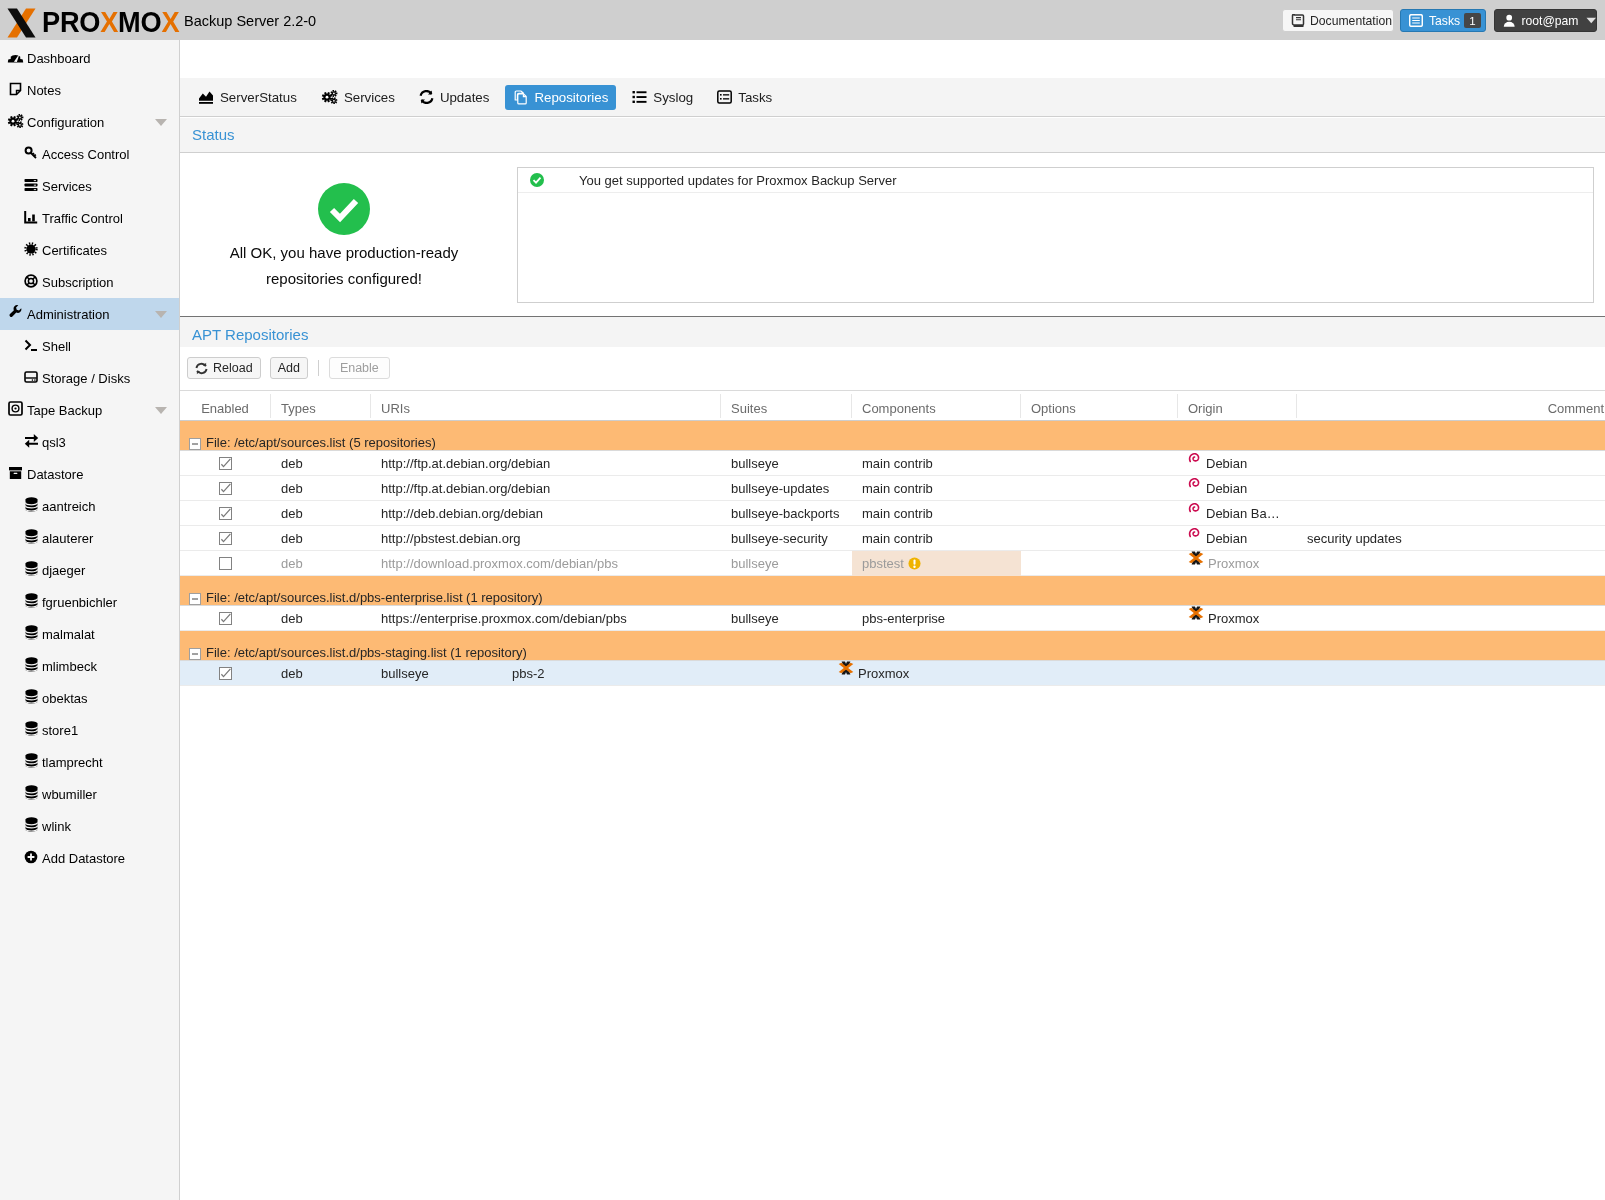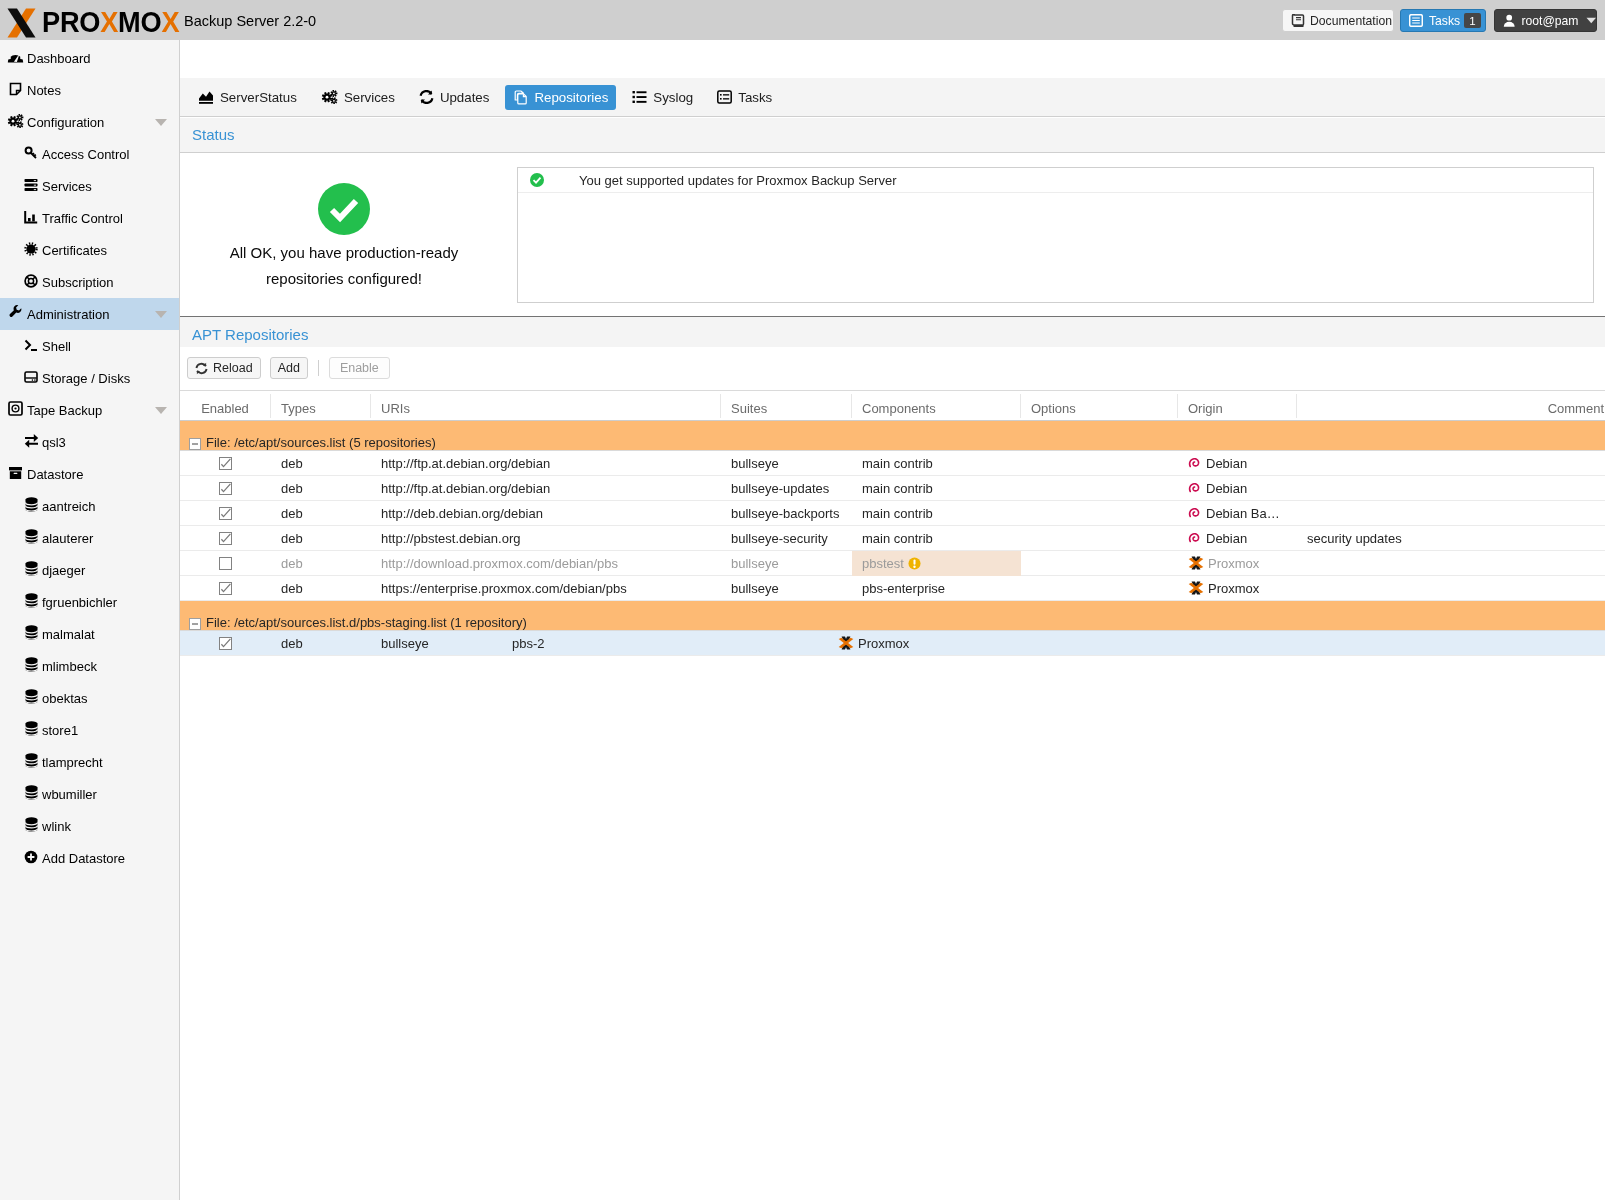--- a/index.html
+++ b/index.html
@@ -62,21 +62,21 @@
 .ghead .c0 { text-align:center; padding-left:0; }
 .grow { display:flex; height:25px; border-bottom:1px solid #ebebeb; font-size:13px; color:#262626; align-items:center; }
 .grow .gc { padding-left:10px; height:25px; line-height:25px; white-space:nowrap; overflow:hidden; }
 .grow .c0 { text-align:center; padding-left:0; }
 .grouprow { height:30px; background:#fdba74; border-bottom:1px solid #dadada; font-size:13px; color:#262626; display:flex; align-items:flex-end; padding-left:9px; }
 .grouprow .gicon { margin-right:5px; display:flex; }
 .grow.disabled, .grow.disabled .gc { color:#9b9b9b; }
 .grow.sel { background:#e1edf8; }
 .cellwarn { background:#f5e3d3; }
 .cb { display:inline-block; width:13px; height:13px; border:1.2px solid #828282; border-radius:0; background:#fff; vertical-align:-2px; position:relative; }
-.origin { display:flex; align-items:center; }
+.origin { display:flex; }
 .origin svg { margin-right:4px; }
 </style>
 </head>
 <body>
 <div class="topbar">
   <div class="logo">
     <svg width="33" height="32" viewBox="0 0 33 32">
       <path d="M30.5,1.5 h-9.5 L2.5,30.5 h9.5 Z" fill="#e57000"></path>
       <path d="M2.5,1.5 h9.5 L30.5,30.5 h-9.5 Z" fill="#0d0d0d"></path>
     </svg>
@@ -507,20 +507,26 @@
         <div class="gc c6">
           <span class="origin"><svg width="16" height="14" viewBox="0 0 16 14">
               <path d="M3.6,0.6 h3.4 L12.4,13.4 H9 Z" fill="#161616"></path>
               <path d="M12.4,0.6 H9 L3.6,13.4 H7 Z" fill="#161616"></path>
               <path d="M0.7,3.1 L3.4,1.7 L15.3,10.9 L12.6,12.3 Z" fill="#e57000"></path>
               <path d="M15.3,3.1 L12.6,1.7 L0.7,10.9 L3.4,12.3 Z" fill="#e57000"></path>
             </svg>Proxmox</span>
         </div>
         <div class="gc c7"></div>
       </div>
+    <div class="grouprow"><span class="gicon">
+          <svg width="12" height="12" viewBox="0 0 12 12">
+            <rect x="0.5" y="0.5" width="11" height="11" fill="#fff" stroke="#9f9f9f"></rect>
+            <path d="M3 6 h6" stroke="#454545" stroke-width="1"></path>
+          </svg>
+        </span>File: /etc/apt/sources.list.d/pbs-enterprise.list (1 repository)</div>
     <div class="grow">
         <div class="gc c0"><span class="cb"><svg width="11" height="11" viewBox="0 0 11 11" style="position:absolute;left:0;top:0">
               <path d="M1.4,6.3 L3.5,8.6 L10.4,0.9" fill="none" stroke="#7a7a7a" stroke-width="1.3"></path>
             </svg></span></div>
         <div class="gc c1">deb</div>
         <div class="gc c2">https://enterprise.proxmox.com/debian/pbs</div>
         <div class="gc c3">bullseye</div>
         <div class="gc c4">pbs-enterprise</div>
         <div class="gc c5"></div>
         <div class="gc c6">

